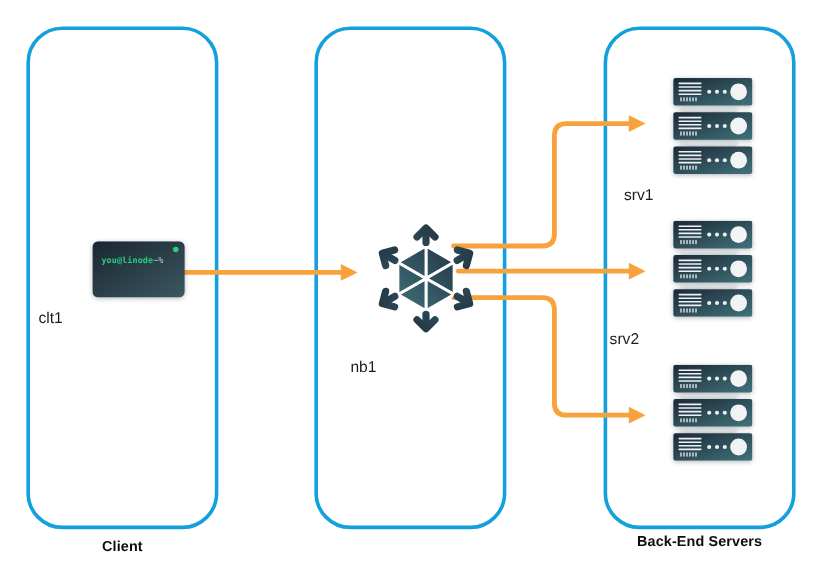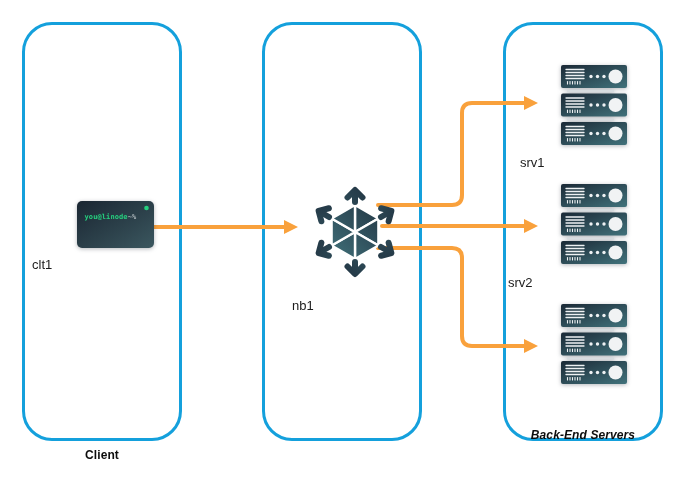--- a/index.html
+++ b/index.html
@@ -331,15 +331,15 @@
         <line class="srv-tick" x1="19" y1="16.5" x2="19" y2="19"></line>
         <circle class="srv-dot" cx="30" cy="11.5" r="1.7"></circle>
         <circle class="srv-dot" cx="36.5" cy="11.5" r="1.7"></circle>
         <circle class="srv-dot" cx="43" cy="11.5" r="1.7"></circle>
         <circle class="srv-circle" cx="54.5" cy="11.5" r="7"></circle>
       </g>
     </svg>
   </div>
 
   <div class="group-title" style="left:22px;top:448px;width:160px;">Client</div>
-  <div class="group-title" style="left:503px;top:428px;width:160px;font-style:italic;">Back-End Servers</div>
+  <div class="group-title" style="left:503px;top:444px;width:160px;">Back-End Servers</div>
 
 </div>
 
 </body></html>

